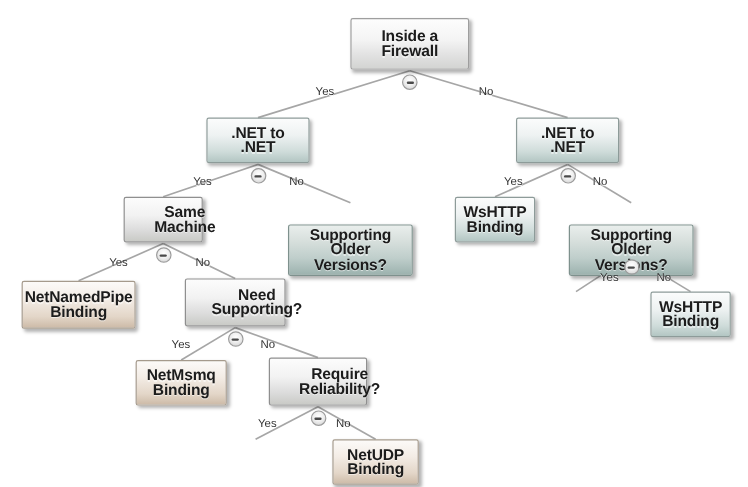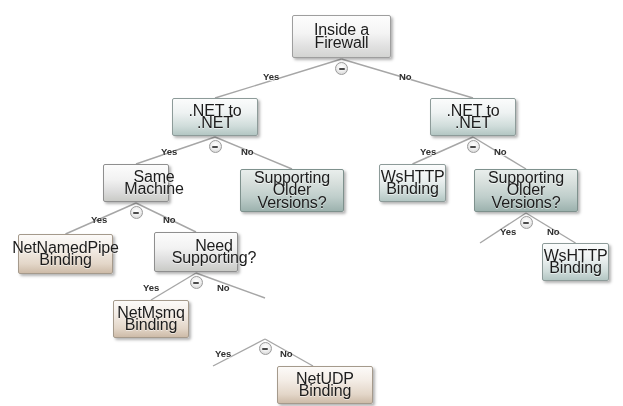--- a/index.html
+++ b/index.html
@@ -22,22 +22,22 @@
     height: 406px;
     pointer-events: none;
   }
   .node {
     position: absolute;
     box-sizing: border-box;
     display: flex;
     align-items: center;
     justify-content: center;
     text-align: center;
-    font-weight: normal;
-    font-size: 16px;
+    font-weight: bold;
+    font-size: 13px;
     line-height: 12.5px;
     color: #1c1c1c;
     letter-spacing: -0.15px;
     border: 1px solid #9a9a9a;
     border-radius: 2px;
     box-shadow: 2px 2px 3px rgba(0,0,0,0.30);
     padding: 2px 4px;
     text-shadow: 0 1px 0 rgba(255,255,255,0.55);
     z-index: 3;
   }
@@ -55,30 +55,31 @@
   
   .sty-teal {
     background: linear-gradient(to bottom, #fbfcfc 0%, #eef2f2 38%, #cfdcda 76%, #b3c6c3 100%);
     border-color: #8d9b99;
     text-align: center;
   }
   
   .sty-sage {
     background: linear-gradient(to bottom, #e9eeec 0%, #d8e0dd 30%, #bfcecb 66%, #9cb2ae 100%);
     border-color: #7e918d;
+    margin-top: 18px;
   }
   
   .sty-beige {
     background: linear-gradient(to bottom, #fcfaf8 0%, #f3ece5 38%, #e3d6c8 76%, #cdbba8 100%);
     border-color: #a59a8c;
   }
   .edge-label {
     position: absolute;
     font-family: "Liberation Sans", sans-serif;
-    font-weight: bold;
+    font-weight: normal;
     font-size: 9.5px;
     color: #2e2e2e;
     white-space: nowrap;
     z-index: 4;
     text-shadow: 0 1px 0 #fff;
   }
   .collapse-btn {
     position: absolute;
     width: 13px;
     height: 13px;
@@ -144,15 +145,16 @@
     <div class="collapse-btn" style="left: 129.5px; top: 206px;"></div>
     <div class="node sty-sage" style="left: 240px; top: 169px; width: 104px; height: 43px;">Supporting Older Versions?</div>
     <div class="node sty-teal" style="left: 379px; top: 164px; width: 67px; height: 38px;">WsHTTP Binding</div>
     <div class="node sty-sage" style="left: 474px; top: 169px; width: 104px; height: 43px;">Supporting Older Versions?</div>
     <div class="collapse-btn" style="left: 519.5px; top: 216px;"></div>
     <div class="node sty-beige" style="left: 18px; top: 234px; width: 95px; height: 40px;">NetNamedPipe Binding</div>
     <div class="node sty-gray" style="left: 154px; top: 232px; width: 84px; height: 40px;">Need Supporting?</div>
     <div class="collapse-btn" style="left: 189.5px; top: 276px;"></div>
     <div class="node sty-teal" style="left: 542px; top: 243px; width: 67px; height: 38px;">WsHTTP Binding</div>
     <div class="node sty-beige" style="left: 113px; top: 300px; width: 76px; height: 38px;">NetMsmq Binding</div>
+    <div class="node sty-gray" style="left: 224px; top: 298px; width: 82px; height: 40px;">Require Reliability?</div>
     <div class="collapse-btn" style="left: 258.5px; top: 342px;"></div>
-    <div class="node sty-beige" style="left: 277px; top: 366px; width: 96px; height: 38px;">NetUDP Binding</div>
+    <div class="node sty-beige" style="left: 277px; top: 366px; width: 72px; height: 38px;">NetUDP Binding</div>
   </div>
 
 </body></html>

